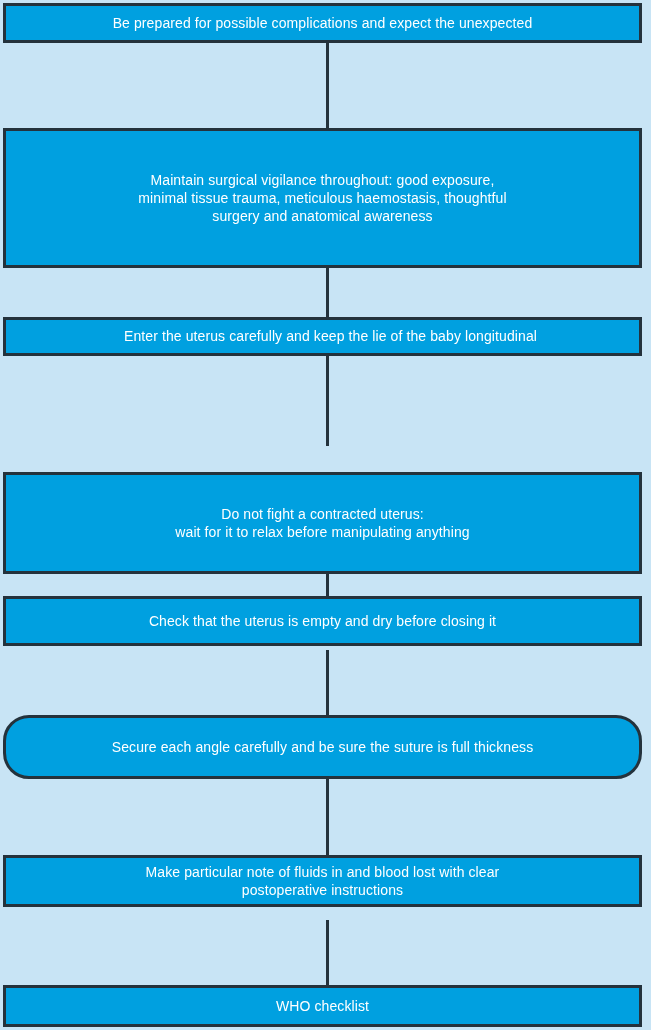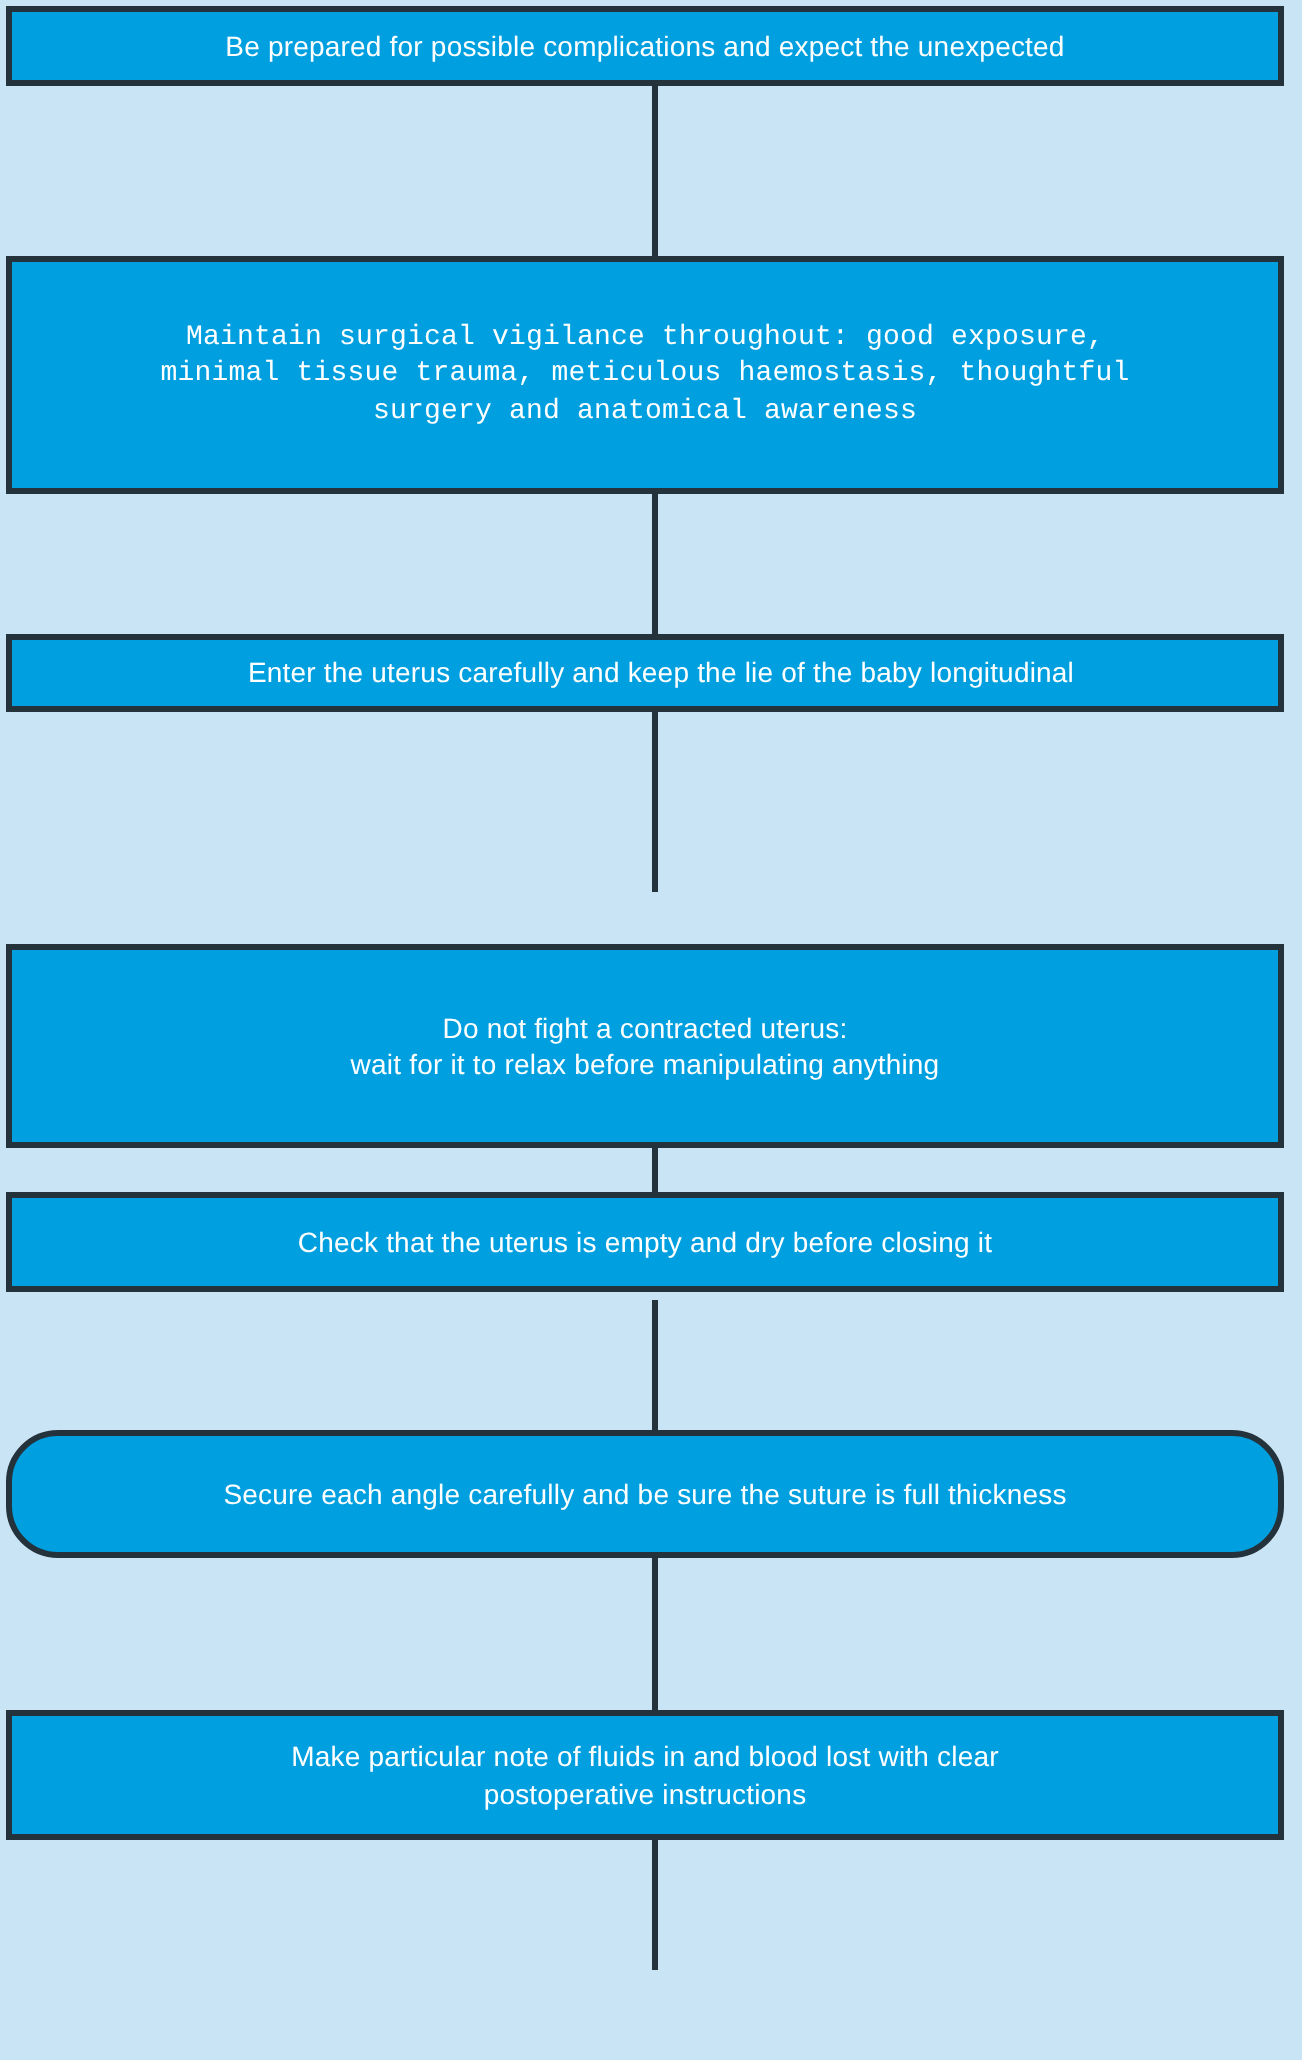--- a/index.html
+++ b/index.html
@@ -58,21 +58,21 @@
   <div class="connector" style="top:356px;height:90px;"></div>
   <div class="connector" style="top:540px;height:60px;"></div>
   <div class="connector" style="top:650px;height:65px;"></div>
   <div class="connector" style="top:779px;height:76px;"></div>
   <div class="connector" style="top:920px;height:65px;"></div>
 
   <div class="node" style="top:3px;height:40px;">
     <span class="node-text">Be prepared for possible complications and expect the unexpected</span>
   </div>
 
-  <div class="node" style="top:128px;height:119px;font-family:Liberation Mono, monospace;">
+  <div class="node" style="top:128px;height:140px;">
     <span class="node-text">Maintain surgical vigilance throughout: good exposure,
 minimal tissue trauma, meticulous haemostasis, thoughtful
 surgery and anatomical awareness</span>
   </div>
 
   <div class="node" style="top:317px;height:39px;padding-left:24px;">
     <span class="node-text">Enter the uterus carefully and keep the lie of the baby longitudinal</span>
   </div>
 
   <div class="node" style="top:472px;height:102px;">
@@ -81,19 +81,22 @@
   </div>
 
   <div class="node" style="top:596px;height:50px;">
     <span class="node-text">Check that the uterus is empty and dry before closing it</span>
   </div>
 
   <div class="node" style="top:715px;height:64px;border-radius:26px;">
     <span class="node-text">Secure each angle carefully and be sure the suture is full thickness</span>
   </div>
 
-  <div class="node" style="top:855px;height:65px;">
+  <div class="node" style="top:855px;height:52px;">
     <span class="node-text">Make particular note of fluids in and blood lost with clear
 postoperative instructions</span>
   </div>
 
+  <div class="node" style="top:985px;height:42px;">
+    <span class="node-text">WHO checklist</span>
+  </div>
 
 </div>
 
 </body></html>

